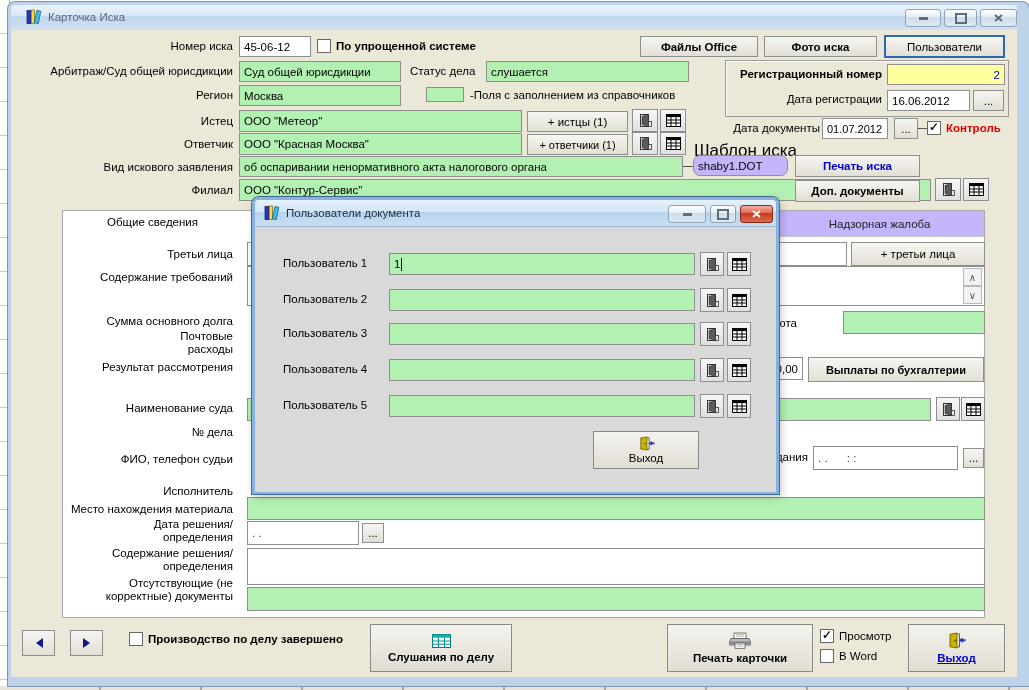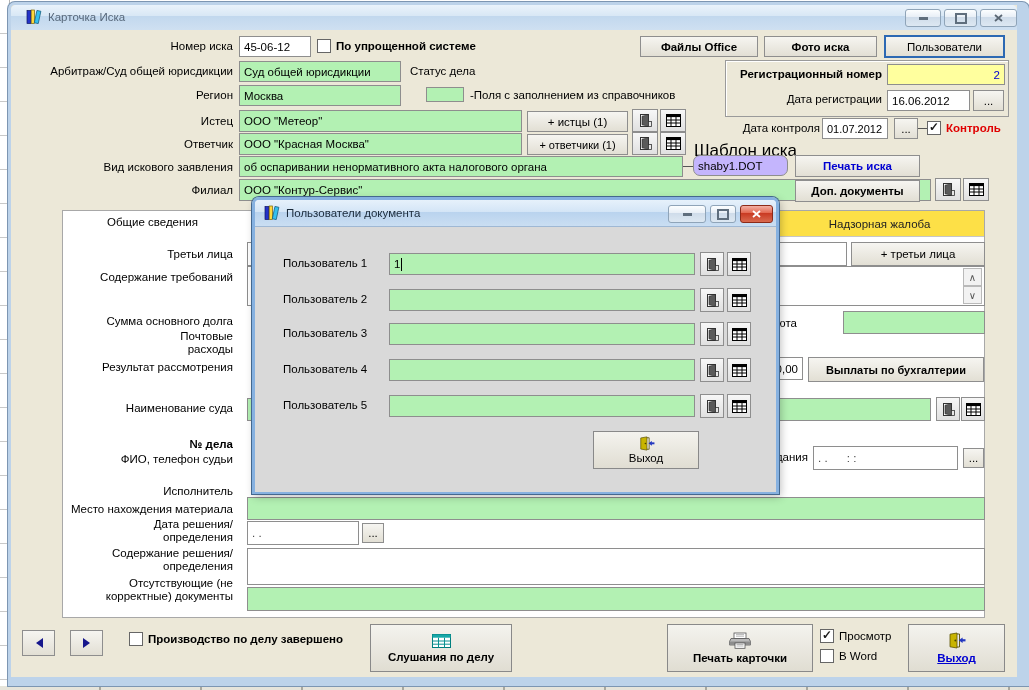--- a/index.html
+++ b/index.html
@@ -46,21 +46,21 @@
   .bigbtn{flex-direction:column;gap:3px;background:linear-gradient(180deg,#f4f3ee,#e0ddd2);
     border:1px solid #898989;font-weight:bold;}
   .icobtn{position:absolute;box-sizing:border-box;background:linear-gradient(180deg,#f7f7f7,#e0e0e0);
     border:1px solid #8e8e8e;display:flex;align-items:center;justify-content:center;}
   
   .cb{position:absolute;box-sizing:border-box;width:14px;height:14px;background:#fff;
     border:1px solid #666;font-size:12px;line-height:11px;text-align:center;color:#1a1a1a;}
   .cb.on::after{content:"✓";font-weight:bold;display:block;margin-top:0px;}
   
   .panel{left:62px;top:210px;width:923px;height:408px;background:#fff;border:1px solid #a8a8a8;box-sizing:border-box;}
-  .tabstrip{left:745px;top:211px;width:239px;height:26px;background:#fde047;border-bottom:1px solid #c6c6c6;
+  .tabstrip{left:745px;top:211px;width:239px;height:26px;background:#c4b5fd;border-bottom:1px solid #c6c6c6;
     display:flex;align-items:center;justify-content:center;padding-left:30px;box-sizing:border-box;color:#222;}
   .hline{position:absolute;height:1px;background:#555;}
   .scrbtn{position:absolute;box-sizing:border-box;background:#f2f2f2;border:1px solid #b9b9b9;
     color:#555;font-size:10px;display:flex;align-items:center;justify-content:center;}
   .caret{display:inline-block;width:1px;height:13px;background:#000;margin-left:1px;vertical-align:middle;}
   
   .dialog{left:252px;top:197px;width:527px;height:297px;box-sizing:border-box;
     border:3px solid #86b1e0;border-radius:7px 7px 0 0;box-shadow:0 0 0 1px #44688e,2px 3px 8px rgba(0,0,0,.25);
     background:linear-gradient(180deg,#dcebfa,#b9d4ee);}
   .dlg-titlebar{position:absolute;left:0;top:0;width:521px;height:26px;
@@ -111,20 +111,23 @@
   <div class="lbl b" style="left:336px;top:40px;">По упрощенной системе</div>
   <div class="btn bold" style="left:640px;top:36px;width:118px;height:21px;">Файлы Office</div>
   <div class="btn bold" style="left:764px;top:36px;width:113px;height:21px;">Фото иска</div>
   <div class="btn focus" style="left:884px;top:35px;width:121px;height:23px;">Пользователи</div>
 
   <div class="lbl r" style="left:25px;top:65px;width:208px;">Арбитраж/Суд общей юрисдикции</div>
   <div class="field green" style="left:239px;top:61px;width:162px;height:21px;">
       <span>Суд общей юрисдикции</span>
     </div>
   <div class="lbl" style="left:410px;top:65px;">Статус дела</div>
+  <div class="field green" style="left:486px;top:61px;width:203px;height:21px;">
+      <span>слушается</span>
+    </div>
 
   <div class="lbl r" style="left:30px;top:89px;width:203px;">Регион</div>
   <div class="field green" style="left:239px;top:85px;width:162px;height:21px;">
       <span>Москва</span>
     </div>
   <span class="abs" style="left:426px;top:87px;width:38px;height:15px;background:#b3f1b3;border:1px solid #8e8e8e;box-sizing:border-box;"></span>
   <div class="lbl" style="left:470px;top:89px;">-Поля с заполнением из справочников</div>
 
   <div class="abs group" style="left:725px;top:60px;width:284px;height:57px;"></div>
   <div class="lbl r b" style="left:700px;top:68px;width:182px;">Регистрационный номер</div>
@@ -170,21 +173,21 @@
       </svg>
     </div>
   <div class="icobtn" style="left:660px;top:132px;width:26px;height:23px;">
       <svg width="15" height="13" viewBox="0 0 15 13">
         <rect x=".5" y=".5" width="14" height="12" fill="#fff" stroke="#000"></rect>
         <rect x=".5" y=".5" width="14" height="2.6" fill="#000"></rect>
         <path d="M.5 6h14M.5 9h14M5 3v10M10 3v10" stroke="#000"></path>
       </svg>
     </div>
 
-  <div class="lbl r" style="left:690px;top:122px;width:130px;">Дата контроля</div>
+  <div class="lbl r" style="left:690px;top:122px;width:130px;">Дата документы</div>
   <div class="field" style="left:822px;top:118px;width:66px;height:21px;font-size:11px;">
       <span>01.07.2012</span>
     </div>
   <div class="btn" style="left:894px;top:118px;width:24px;height:21px;">...</div>
   <div class="hline" style="left:918px;top:128px;width:9px;"></div>
   <span class="cb on" style="left:927px;top:121px;"></span>
   <div class="lbl b red-text" style="left:946px;top:122px;">Контроль</div>
 
   <div class="lbl r" style="left:30px;top:161px;width:203px;">Вид искового заявления</div>
   <div class="field green" style="left:239px;top:156px;width:444px;height:21px;">
@@ -256,21 +259,21 @@
       </svg>
     </div>
   <div class="icobtn" style="left:961px;top:397px;width:24px;height:24px;">
       <svg width="15" height="13" viewBox="0 0 15 13">
         <rect x=".5" y=".5" width="14" height="12" fill="#fff" stroke="#000"></rect>
         <rect x=".5" y=".5" width="14" height="2.6" fill="#000"></rect>
         <path d="M.5 6h14M.5 9h14M5 3v10M10 3v10" stroke="#000"></path>
       </svg>
     </div>
 
-  <div class="lbl r" style="left:30px;top:438px;width:203px;font-weight:bold;">№ дела</div>
+  <div class="lbl r" style="left:30px;top:426px;width:203px;">№ дела</div>
 
   <div class="lbl r" style="left:30px;top:453px;width:203px;">ФИО, телефон судьи</div>
   <div class="lbl r" style="left:658px;top:451px;width:150px;">Дата заседания</div>
   <div class="field" style="left:813px;top:446px;width:145px;height:24px;color:#444;">
       <span style="white-space:pre;">. .      : :</span>
     </div>
   <div class="btn" style="left:963px;top:448px;width:21px;height:20px;">...</div>
 
   <div class="lbl r" style="left:30px;top:485px;width:203px;">Исполнитель</div>
 

